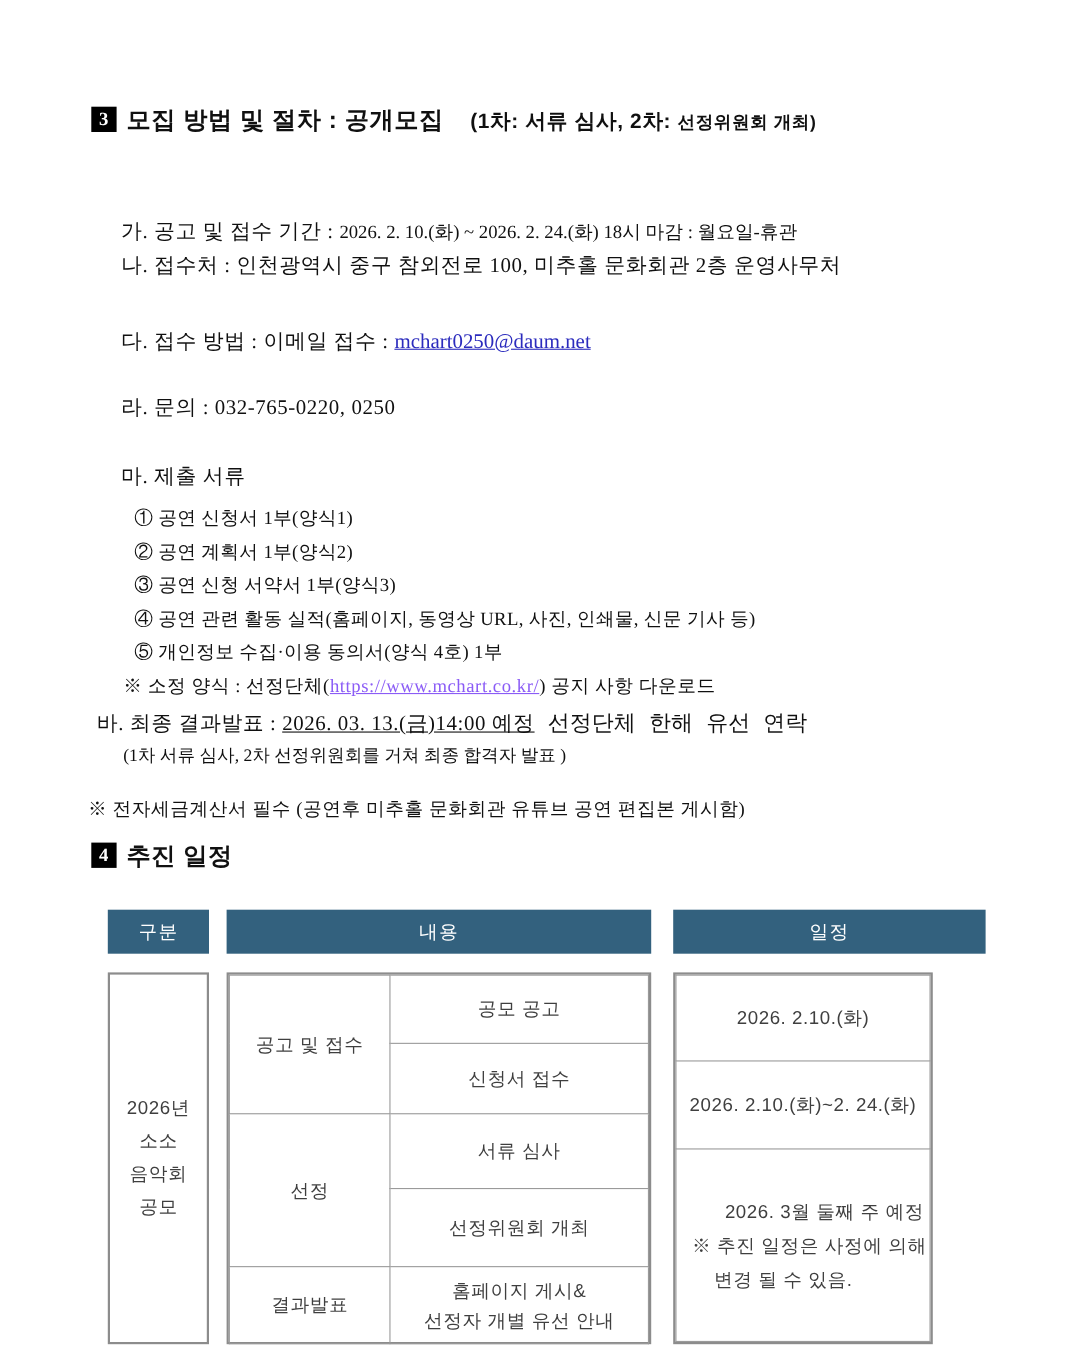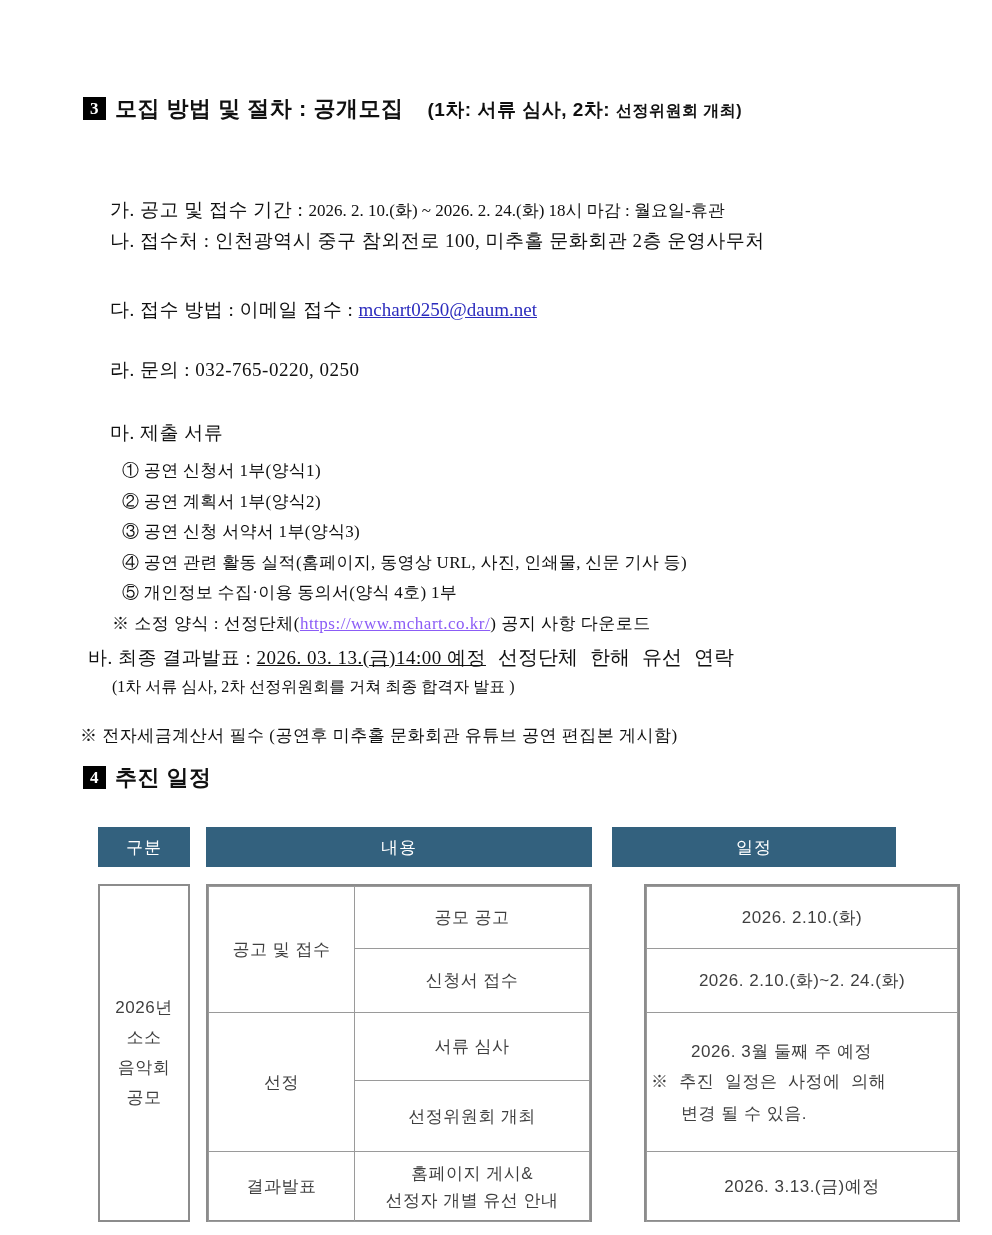--- a/index.html
+++ b/index.html
@@ -48,36 +48,36 @@
   .th3{left:612px;width:284px;}
 
   
   .body-box{
     position:absolute;top:884px;height:338px;box-sizing:border-box;
     border:2px solid var(--table_border);background:#fff;
     font-family:"Liberation Sans", sans-serif;color:var(--table_text);font-size:17px;
   }
   .box1{left:98px;width:92px;display:flex;flex-direction:column;align-items:center;justify-content:center;line-height:30px;letter-spacing:0.5px;}
   .box2{left:206px;width:386px;}
-  .box3{left:644px;width:316px;}
+  .box3{left:612px;width:236px;}
 
   table.inner{border-collapse:collapse;width:100%;height:100%;table-layout:fixed;}
   table.inner td{
     border:1px solid var(--inner_border);text-align:center;vertical-align:middle;
     padding:0;font-size:17px;color:var(--table_text);letter-spacing:0.5px;margin-top:16px;
   }
   table.inner tr.r1{height:62px;} table.inner tr.r2{height:64px;}
   table.inner tr.r3{height:68px;} table.inner tr.r4{height:71px;}
   table.inner tr.r5{height:70px;}
   .two-line{line-height:27px;}
 
   .sched-merged{text-align:left !important;}
   .sched-merged .sl{line-height:31px;white-space:nowrap;}
   .sl-1{padding-left:44px;}
-  .sl-2{padding-left:4px;font-family:Liberation Mono, monospace;}
+  .sl-2{padding-left:14px;}
   .sl-3{padding-left:34px;}
 </style>
 </head>
 <body>
 
 <div class="line sec-heading" style="left:83px;top:94px;">
   <span class="numbox">3</span><span>모집 방법 및 절차 : 공개모집</span><span class="paren-large">(1차: 서류 심사, 2차: </span><span class="paren-small">선정위원회 개최)</span>
 </div>
 
 <div class="line" style="left:110px;top:155px;margin-top:42px;">
@@ -167,18 +167,15 @@
     <tr class="r2">
       <td>2026. 2.10.(화)~2. 24.(화)</td>
     </tr>
     <tr style="height:139px;">
       <td class="sched-merged">
         <div class="sl sl-1">2026. 3월 둘째 주 예정</div>
         <div class="sl sl-2">※ 추진 일정은 사정에 의해</div>
         <div class="sl sl-3">변경 될 수 있음.</div>
       </td>
     </tr>
-    <tr class="r5">
-      <td>2026. 3.13.(금)예정</td>
-    </tr>
   </tbody>
     </table>
 </div>
 
 </body></html>

